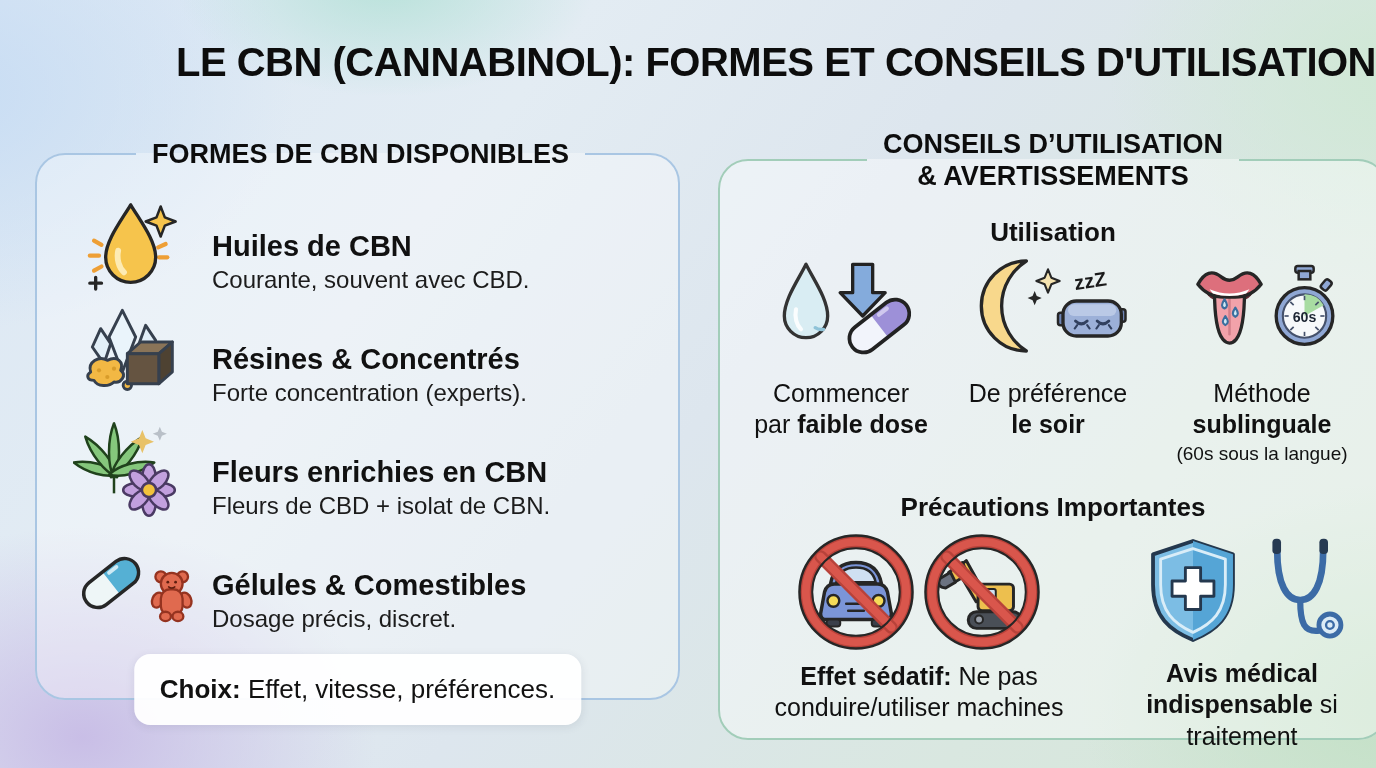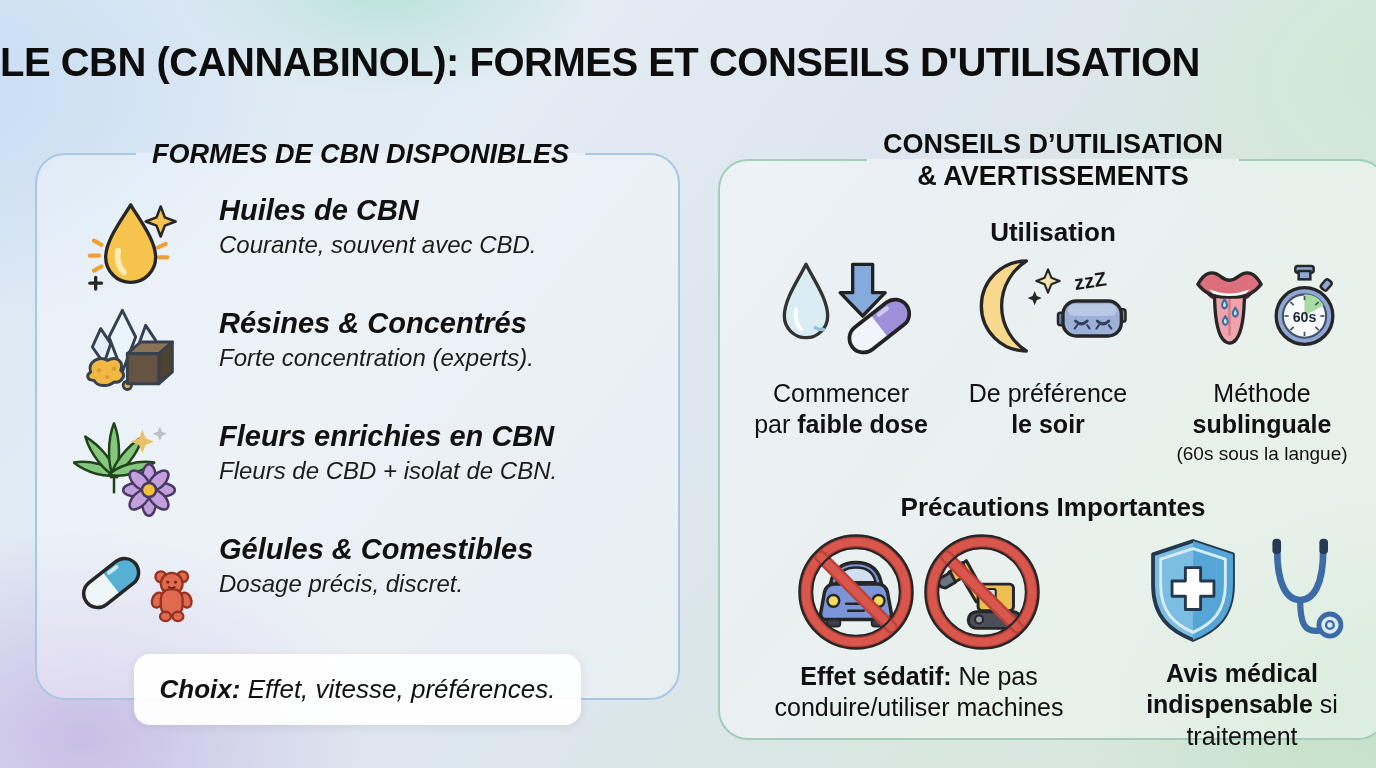--- a/index.html
+++ b/index.html
@@ -8,35 +8,35 @@
     position:relative; width:1376px; height:768px; overflow:hidden;
     background:
       radial-gradient(ellipse 420px 300px at 6% 96%, rgba(198,185,229,.9) 0%, rgba(198,185,229,0) 70%),
       radial-gradient(ellipse 300px 160px at 28% -2%, rgba(176,224,212,.8) 0%, rgba(176,224,212,0) 70%),
       radial-gradient(ellipse 500px 340px at -4% 12%, rgba(197,219,243,.9) 0%, rgba(197,219,243,0) 70%),
       radial-gradient(ellipse 420px 300px at 102% 10%, rgba(206,232,211,.9) 0%, rgba(206,232,211,0) 70%),
       radial-gradient(ellipse 460px 320px at 102% 92%, rgba(194,224,197,.95) 0%, rgba(194,224,197,0) 70%),
       linear-gradient(128deg,#dce8f5 0%,#e3ecf3 30%,#dde6ee 52%,#d9e7e0 78%,#d5e6d8 100%);
   }
   .page-title{
-    position:absolute; top:40px; left:0; width:100%; text-align:left;
+    position:absolute; top:40px; left:0; width:100%; text-align:right;
     font-size:40px; font-weight:bold; letter-spacing:-.5px; color:#0d0d0d;
   }
   fieldset{ position:absolute; margin:0; }
   fieldset legend{
     margin:0 auto; padding:0 16px; font-weight:bold; font-size:27px;
     text-align:center; color:#0d0d0d; line-height:1.2; white-space:nowrap;
   }
   .panel-left{
     left:35px; top:138px; width:645px; height:562px;
     border:2.5px solid #a9c6e3; border-radius:30px;
-    background:rgba(255,255,255,.35); padding:24px 20px 0 26px;font-style:italic;
+    background:rgba(255,255,255,.35); padding:24px 20px 0 26px;
   }
   .form-rows{ display:flex; flex-direction:column; gap:13px; }
-  .form-row{ display:flex; align-items:flex-start; gap:24px; height:100px; }
+  .form-row{ display:flex; align-items:flex-end; gap:17px; height:100px; }
   .form-icon{ width:132px; display:flex; justify-content:center; align-items:center; flex:0 0 132px; }
   .form-title{ font-size:29px; font-weight:bold; line-height:1.15; }
   .form-sub{ font-size:24px; margin-top:3px; color:#1c1c1c; }
   .choice-note{
     position:absolute; left:50%; bottom:-27px; transform:translateX(-50%);
     background:rgba(255,255,255,.95); border-radius:16px; padding:20px 26px;
     font-size:26px; white-space:nowrap; box-shadow:0 2px 8px rgba(60,60,90,.10);
   }
   .panel-right{
     left:718px; top:128px; width:632px; height:612px;

